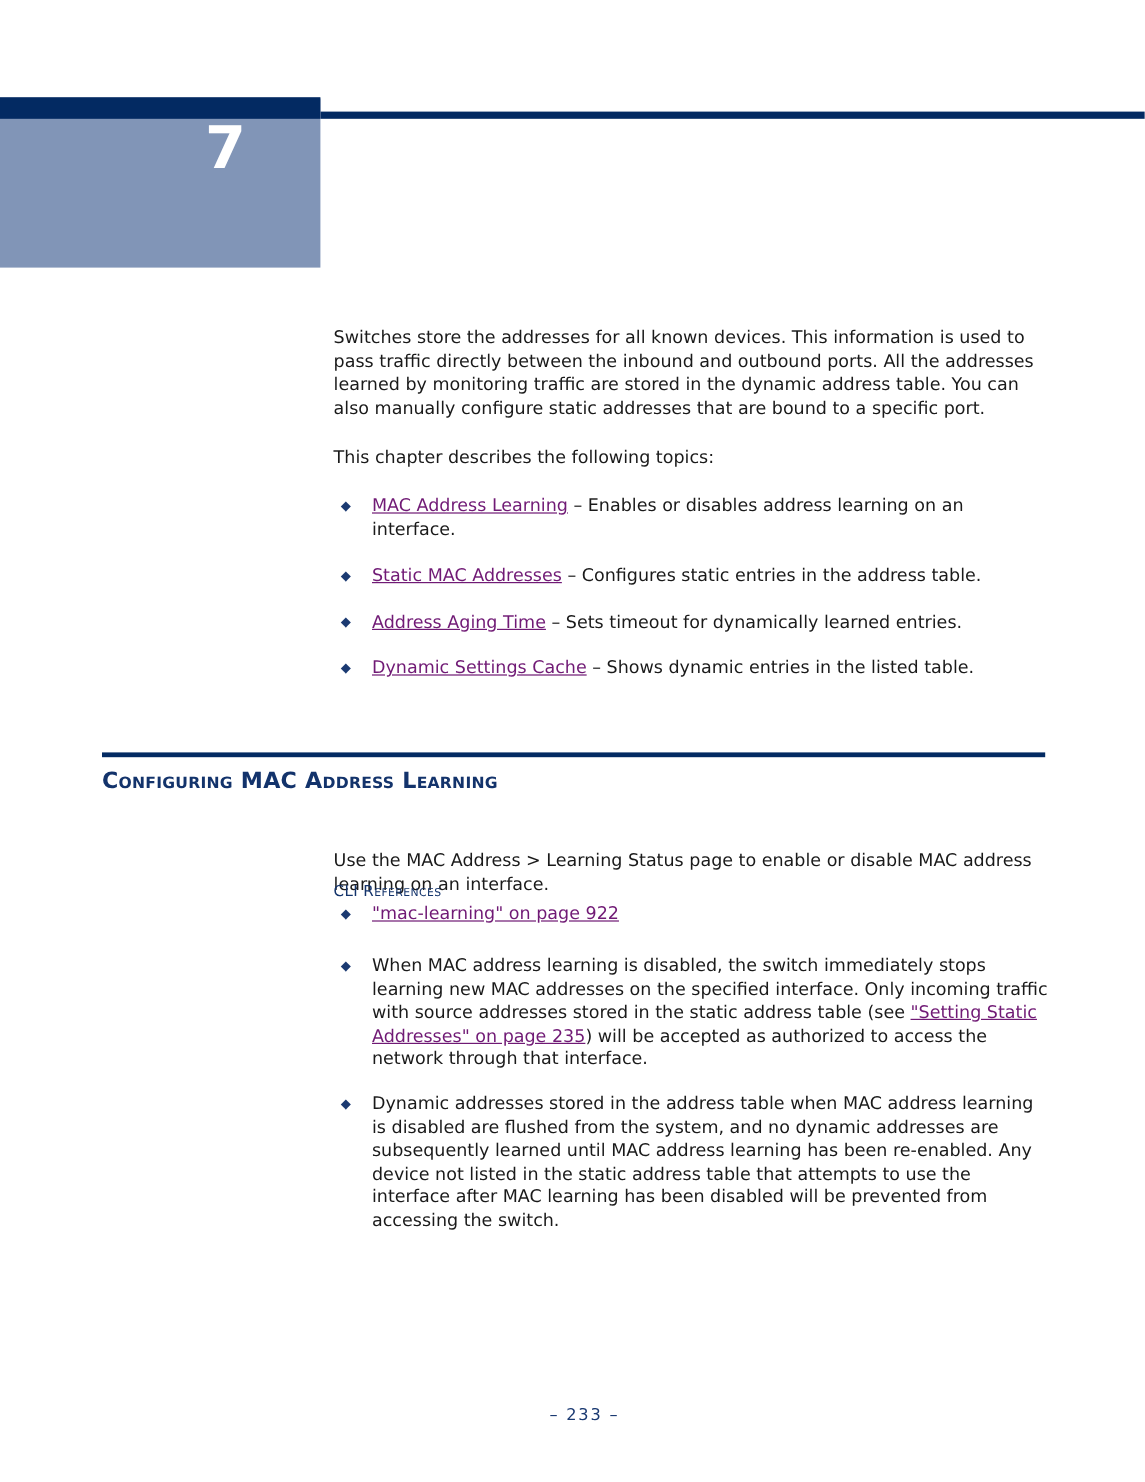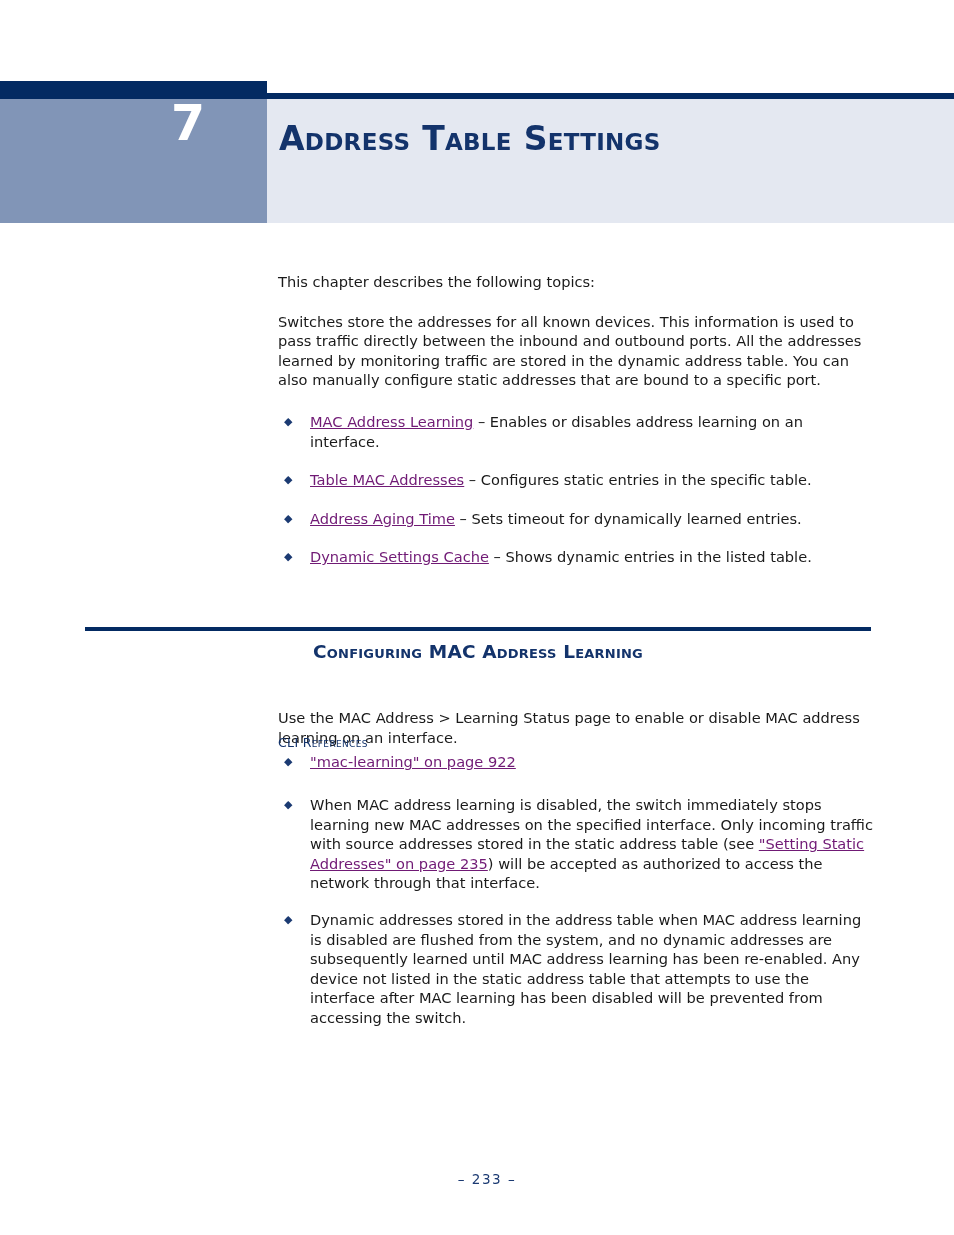--- a/index.html
+++ b/index.html
@@ -140,21 +140,20 @@
     margin: 0 0 10px 0;
   }
   .section-heading {
     font-size: 18.5px;
     font-weight: bold;
     color: #13336b;
     font-variant: small-caps;
     letter-spacing: 0.2px;
     margin: 0;
     white-space: nowrap;
-    text-align: center;
   }
 
   
   .subcontent {
     position: absolute;
     left: 278px;
     width: 596px;
   }
   .sub-heading {
     font-size: 12.5px;
@@ -185,35 +184,32 @@
   }
 </style>
 </head>
 <body>
 
 <div class="chapter-header">
   <div class="rule-top-thin"></div>
   <div class="chapter-number-block">
     <div class="chapter-number">7</div>
   </div>
-  <div class="chapter-title-block">
-    <div class="chapter-title">Address Table Settings</div>
-  </div>
 </div>
 
 <div class="content">
+  <p class="body-text">Switches store the addresses for all known devices. This information is used to pass traffic directly between the inbound and outbound ports. All the addresses learned by monitoring traffic are stored in the dynamic address table. You can also manually configure static addresses that are bound to a specific port.</p>
   <p class="body-text tight">This chapter describes the following topics:</p>
-  <p class="body-text">Switches store the addresses for all known devices. This information is used to pass traffic directly between the inbound and outbound ports. All the addresses learned by monitoring traffic are stored in the dynamic address table. You can also manually configure static addresses that are bound to a specific port.</p>
 
   <ul class="bullet-list">
     <li class="bullet-item">
       <span class="bullet-glyph">◆</span><a class="xref" href="#">MAC Address Learning</a><span> – Enables or disables address learning on an interface.</span>
     </li>
     <li class="bullet-item">
-      <span class="bullet-glyph">◆</span><a class="xref" href="#">Table MAC Addresses</a><span> – Configures static entries in the specific table.</span>
+      <span class="bullet-glyph">◆</span><a class="xref" href="#">Static MAC Addresses</a><span> – Configures static entries in the address table.</span>
     </li>
     <li class="bullet-item">
       <span class="bullet-glyph">◆</span><a class="xref" href="#">Address Aging Time</a><span> – Sets timeout for dynamically learned entries.</span>
     </li>
     <li class="bullet-item">
       <span class="bullet-glyph">◆</span><a class="xref" href="#">Dynamic Settings Cache</a><span> – Shows dynamic entries in the listed table.</span>
     </li>
   </ul>
 </div>
 

